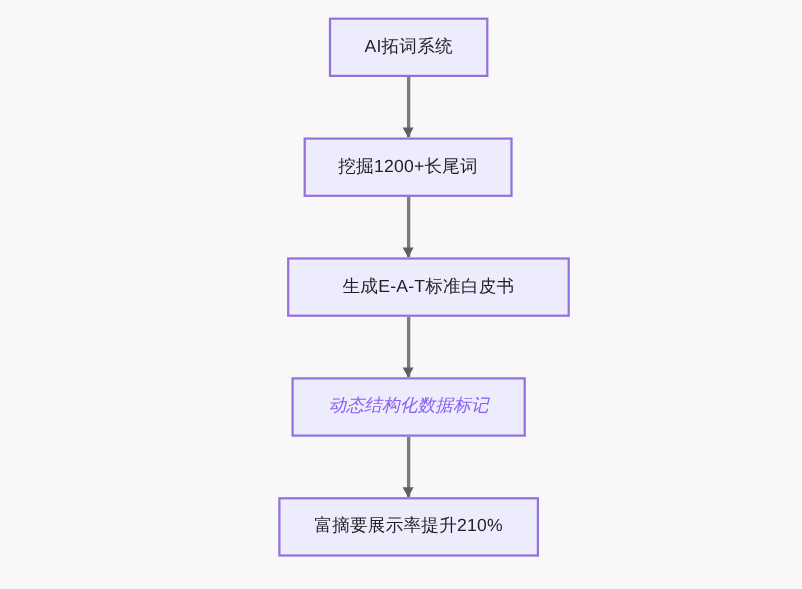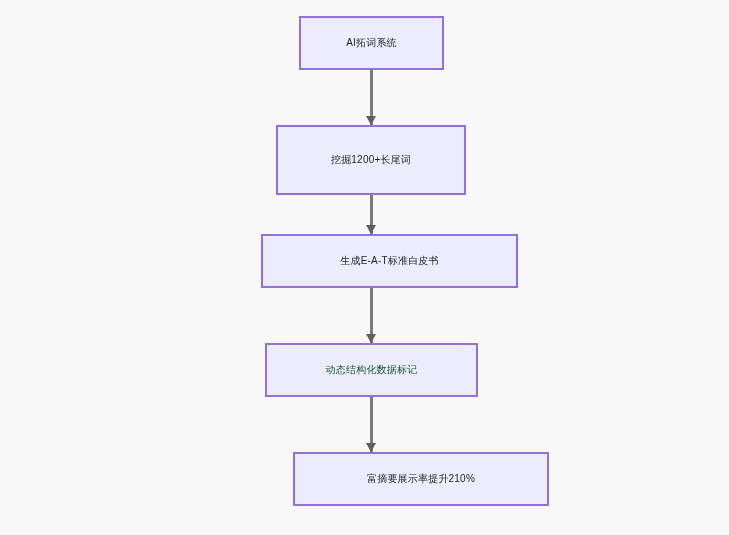--- a/index.html
+++ b/index.html
@@ -22,21 +22,21 @@
     position: absolute;
     box-sizing: border-box;
     background: #ececfd;
     border: 2px solid #9370db;
     border-radius: 0;
     display: flex;
     align-items: center;
     justify-content: center;
   }
   .node-label {
-    font-size: 10px;
+    font-size: 16px;
     color: #1f1f24;
     line-height: 1;
     white-space: nowrap;
     letter-spacing: 0.2px;
   }
   .edge {
     position: absolute;
     width: 0;
     height: 0;
   }
@@ -75,26 +75,26 @@
     <div class="edge-head" style="top: 46px;"></div>
   </div>
   <div class="edge" id="edge-3" style="left: 371px; top: 397px;">
     <div class="edge-line" style="height: 55px; background: rgb(122, 122, 122);"></div>
     <div class="edge-head" style="top: 46px;"></div>
   </div>
 
   <div class="node" id="node-0" style="left: 299px; top: 16px; width: 145px; height: 54px; background: rgb(236, 236, 253); border-color: rgb(147, 112, 219);">
     <span class="node-label" style="color: rgb(31, 31, 36);">AI拓词系统</span>
   </div>
-  <div class="node" id="node-1" style="left: 276px; top: 125px; width: 190px; height: 70px; background: rgb(236, 236, 253); border-color: rgb(147, 112, 219);">
+  <div class="node" id="node-1" style="left: 276px; top: 125px; width: 190px; height: 54px; background: rgb(236, 236, 253); border-color: rgb(147, 112, 219);">
     <span class="node-label" style="color: rgb(31, 31, 36);">挖掘1200+长尾词</span>
   </div>
   <div class="node" id="node-2" style="left: 261px; top: 234px; width: 257px; height: 54px; background: rgb(236, 236, 253); border-color: rgb(147, 112, 219);">
     <span class="node-label" style="color: rgb(31, 31, 36);">生成E-A-T标准白皮书</span>
   </div>
   <div class="node" id="node-3" style="left: 265px; top: 343px; width: 213px; height: 54px; background: rgb(236, 236, 253); border-color: rgb(147, 112, 219);">
-    <span class="node-label" style="color: #14532d;">动态结构化数据标记</span>
+    <span class="node-label" style="color: #8b5cf6; font-style: italic;">动态结构化数据标记</span>
   </div>
-  <div class="node" id="node-4" style="left: 253px; top: 452px; width: 256px; height: 54px; background: rgb(236, 236, 253); border-color: rgb(147, 112, 219); margin-left: 40px;">
+  <div class="node" id="node-4" style="left: 253px; top: 452px; width: 237px; height: 54px; background: rgb(236, 236, 253); border-color: rgb(147, 112, 219);">
     <span class="node-label" style="color: rgb(31, 31, 36);">富摘要展示率提升210%</span>
   </div>
 
 </div>
 
 </body></html>

